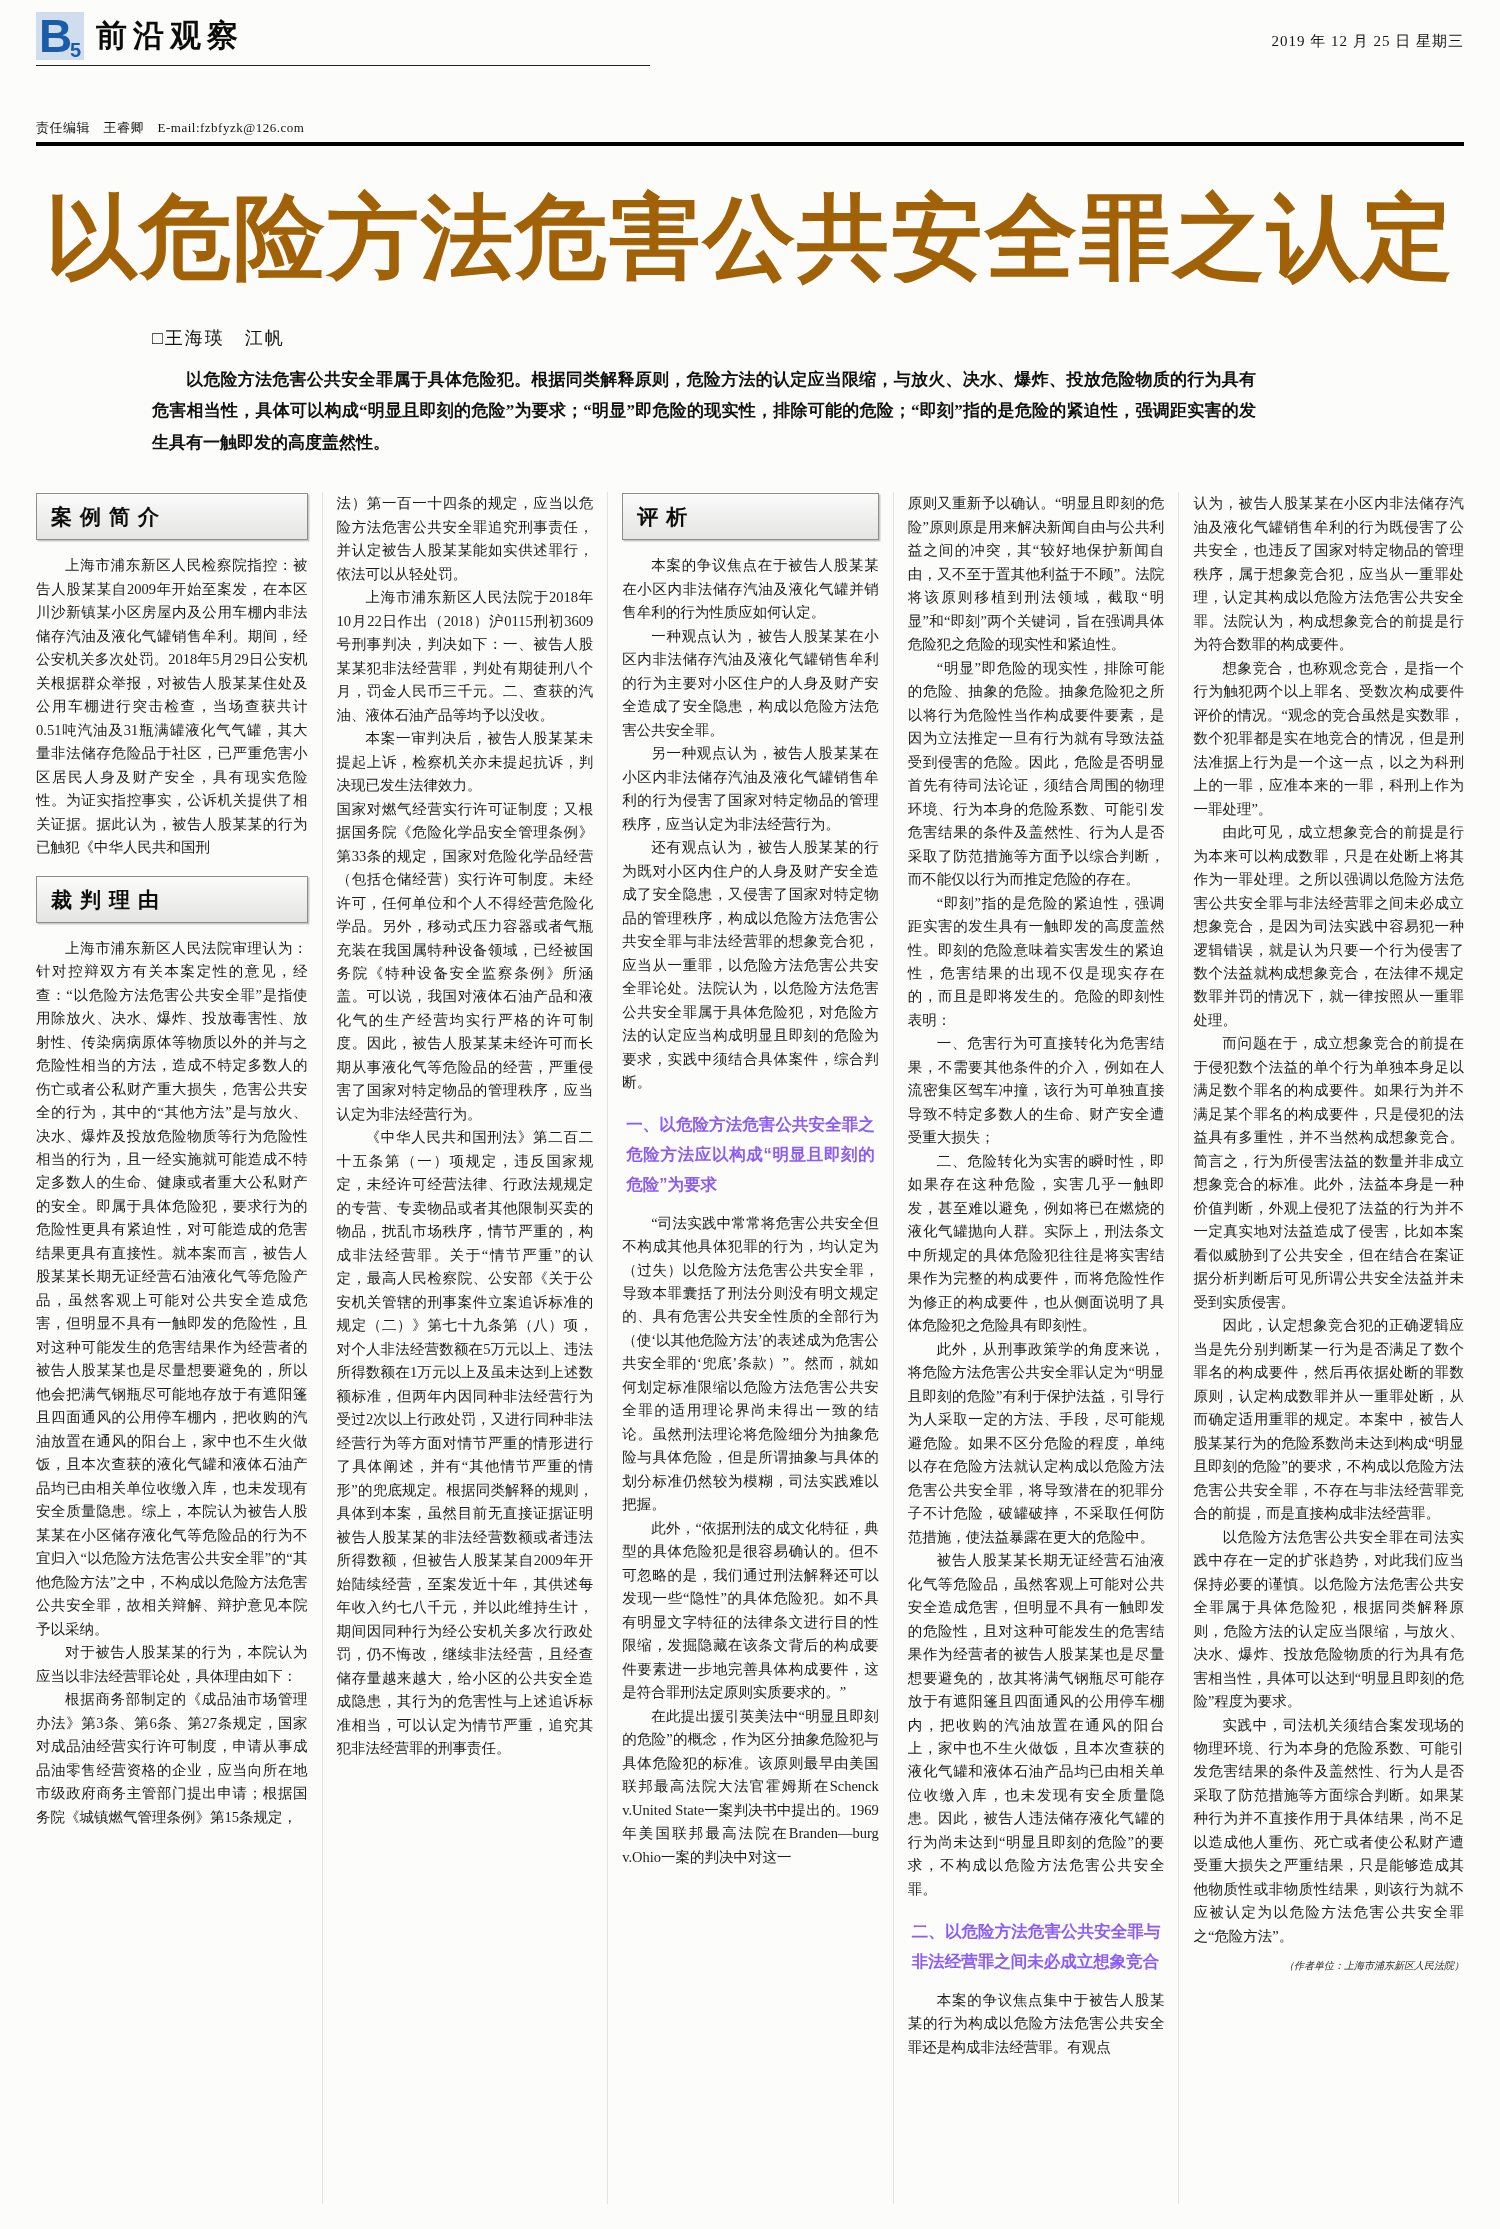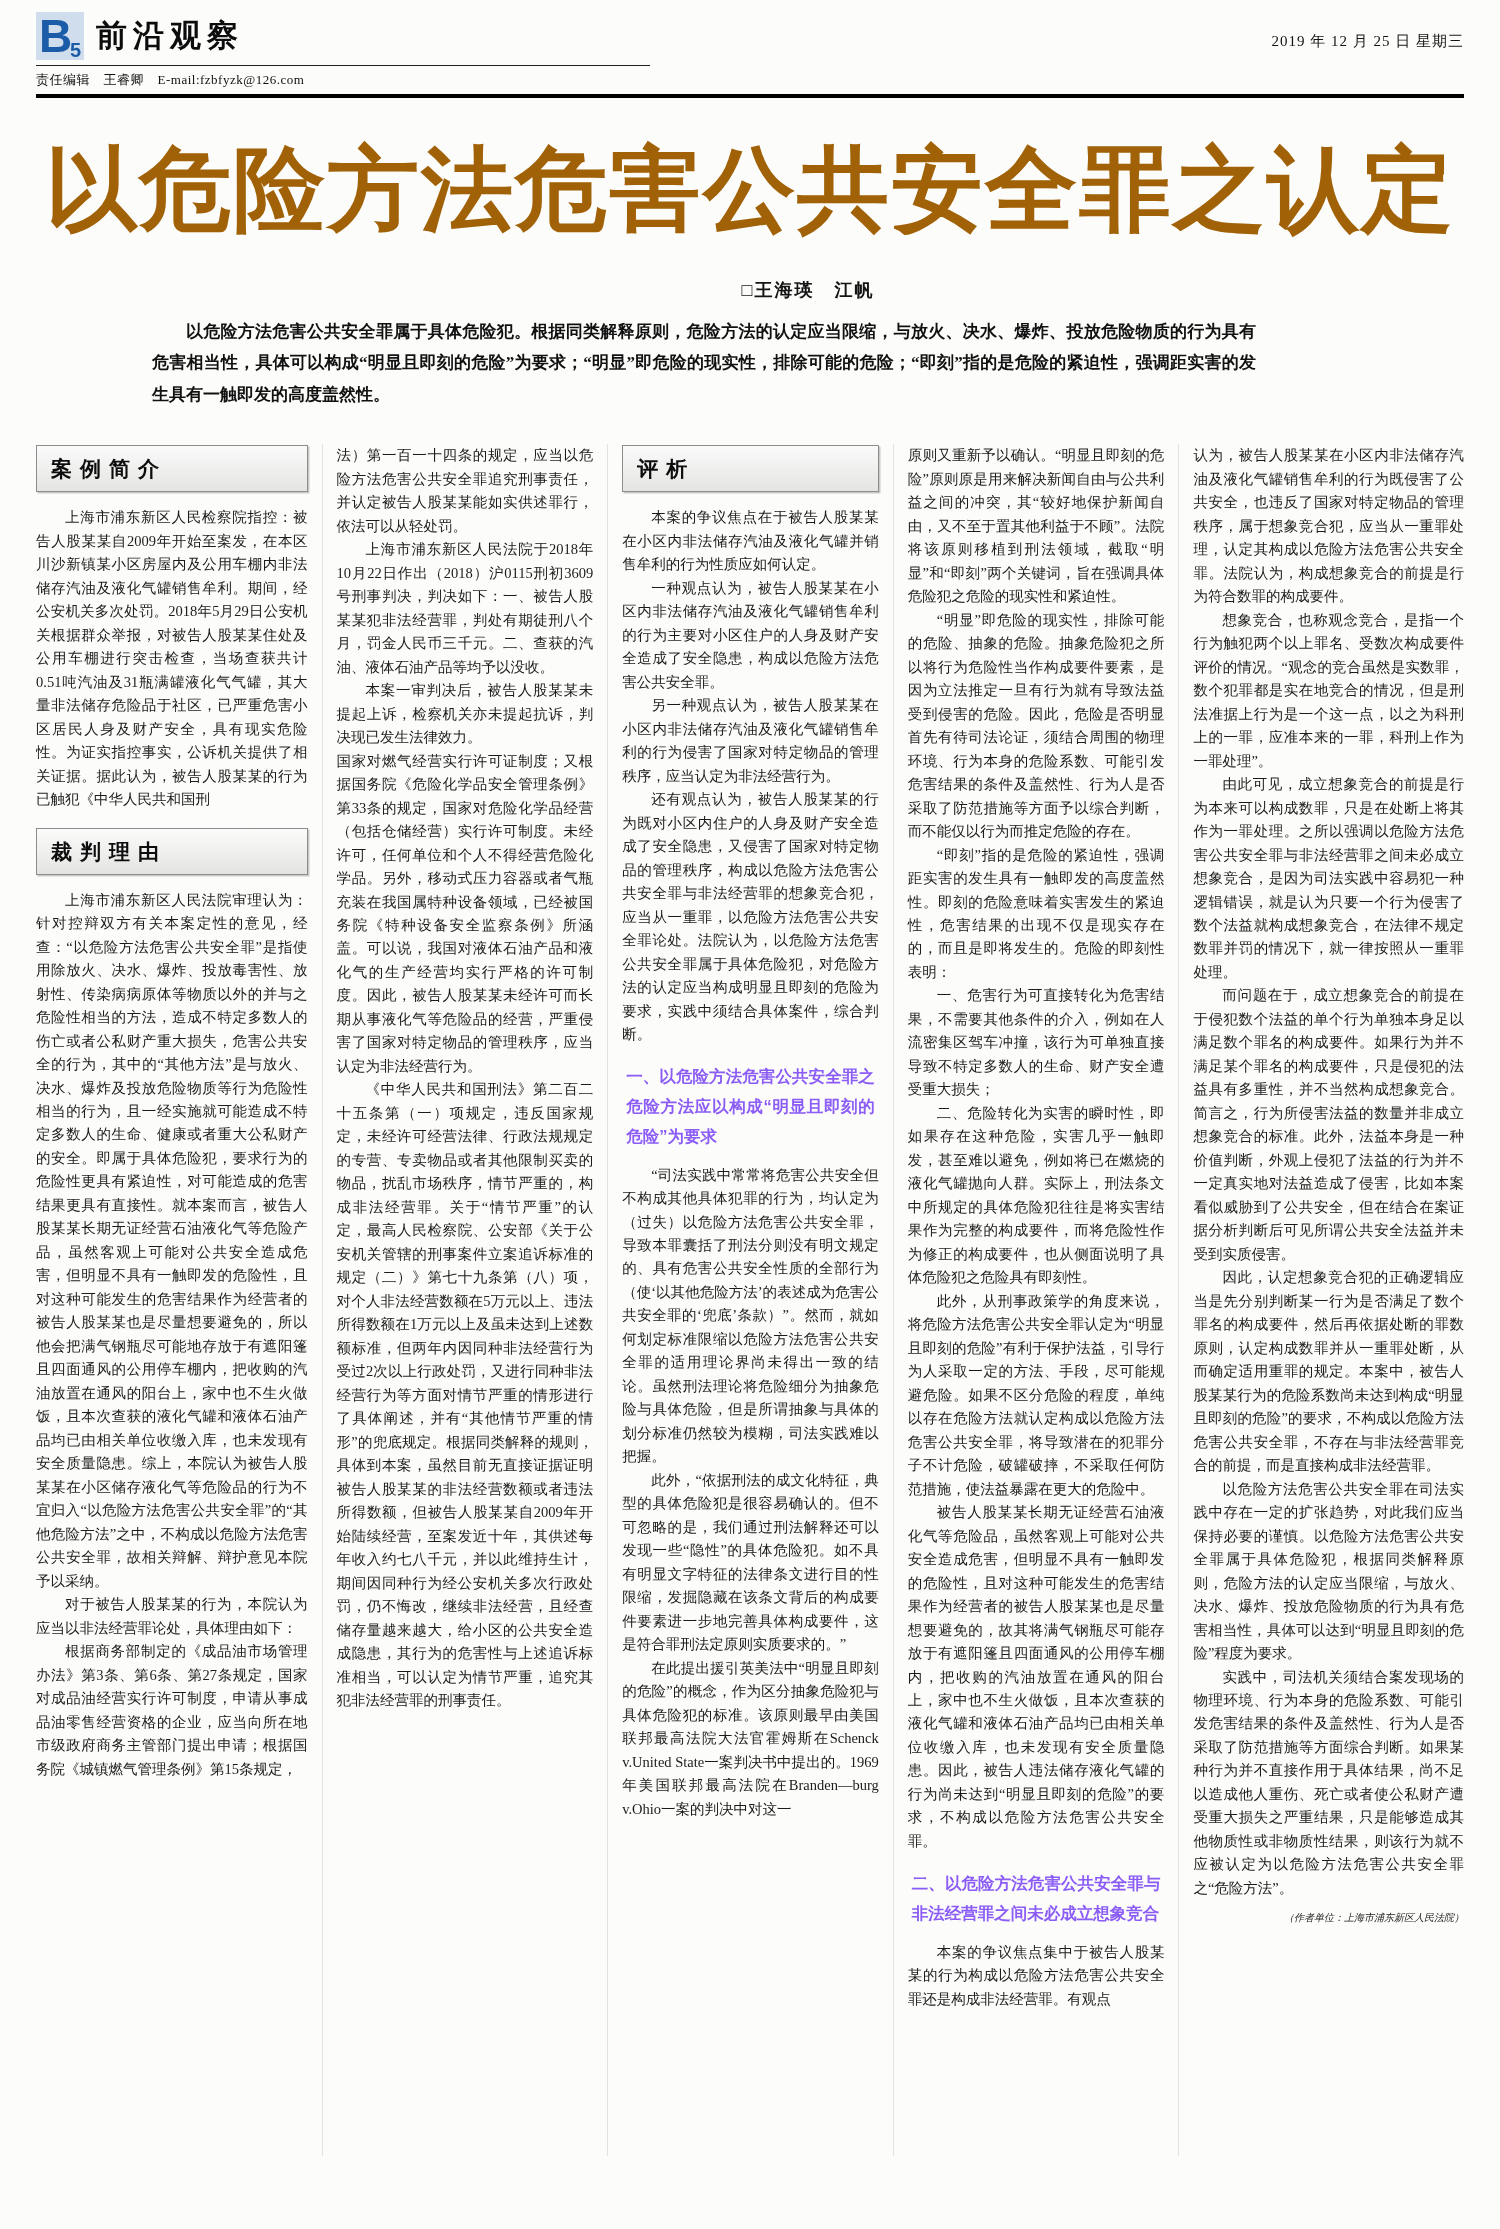--- a/index.html
+++ b/index.html
@@ -11,34 +11,34 @@
   }
 
   
   .page-header { display:flex; justify-content:space-between; align-items:stretch; min-height:74px; }
   .header-left { width:43%; display:flex; flex-direction:column; justify-content:space-between; }
   .left-top { display:flex; align-items:center; gap:12px; border-bottom:1.5px solid #222; padding-bottom:5px; }
   .page-badge { width:48px; height:48px; background:#cfdded; position:relative; flex:0 0 auto; }
   .badge-b { font-family:"Liberation Sans",sans-serif; font-weight:bold; font-size:46px; line-height:48px; color:#1b5ca8; padding-left:3px; display:inline-block; }
   .badge-5 { position:absolute; right:3px; bottom:-2px; font-family:"Liberation Sans",sans-serif; font-weight:bold; font-size:20px; color:#1b5ca8; }
   .section-name { font-family:"Liberation Sans","DejaVu Sans",sans-serif; font-weight:bold; font-size:31px; letter-spacing:6px; color:#0c0c0c; }
-  .editor-line { font-size:13px; padding:5px 0 3px; color:#111; letter-spacing:.5px; }
+  .editor-line { font-size:13px; padding:5px 0 3px; color:#111; letter-spacing:.5px;margin-top:48px; }
   .header-center { flex:1; text-align:center; padding-top:2px; }
   .masthead { font-family:"Liberation Serif","DejaVu Serif",serif; font-weight:bold; font-size:46px; letter-spacing:6px; line-height:1.05; color:#050505; }
   .website { font-size:13px; font-weight:bold; letter-spacing:1.5px; margin-top:2px; }
   .header-right { width:24%; text-align:right; font-size:15px; padding-top:20px; letter-spacing:1px; }
   .header-rule { height:4px; background:#000; margin-top:2px; }
 
   
   .headline {
     font-family:"Liberation Sans","DejaVu Sans",sans-serif; font-weight:bold;
     font-size:92px; letter-spacing:2px; text-align:center; white-space:nowrap;
     margin:30px 0 10px; color:#a16207;
   }
-  .byline { margin:26px 0 0 116px; font-size:18px; font-weight:bold; letter-spacing:2px;text-align:center; }
+  .byline { margin:26px 0 0 116px; font-size:18px; font-weight:normal; letter-spacing:2px; }
   .lead {
     margin:14px 208px 0 116px; font-weight:bold; font-size:17px; line-height:1.85;
     text-indent:2em; text-align:justify; color:#111;
   }
 
   
   .columns { display:flex; margin-top:34px; height:1712px; overflow:hidden; }
   .col { width:20%; padding:0 14px; font-size:14.5px; line-height:1.62; text-align:justify; color:#1b1b1b; }
   .col:first-child { padding-left:0; }
   .col:last-child { padding-right:0; }

